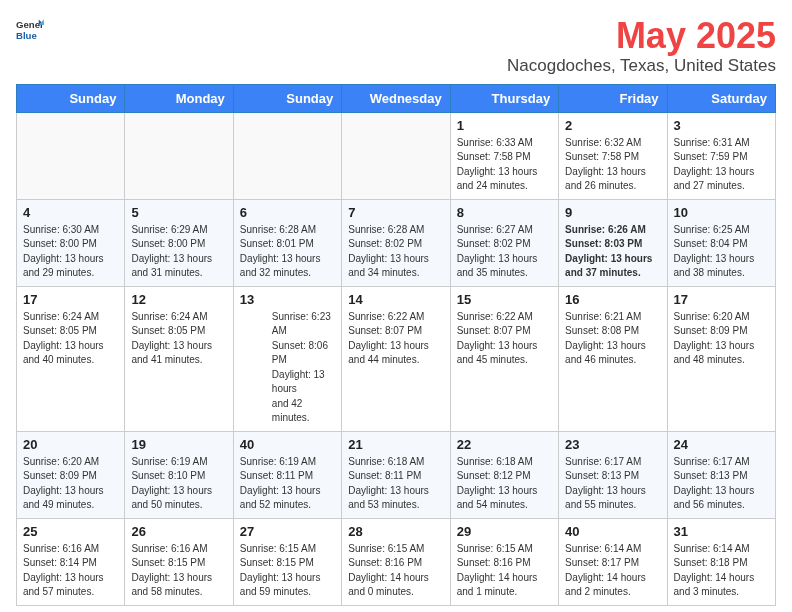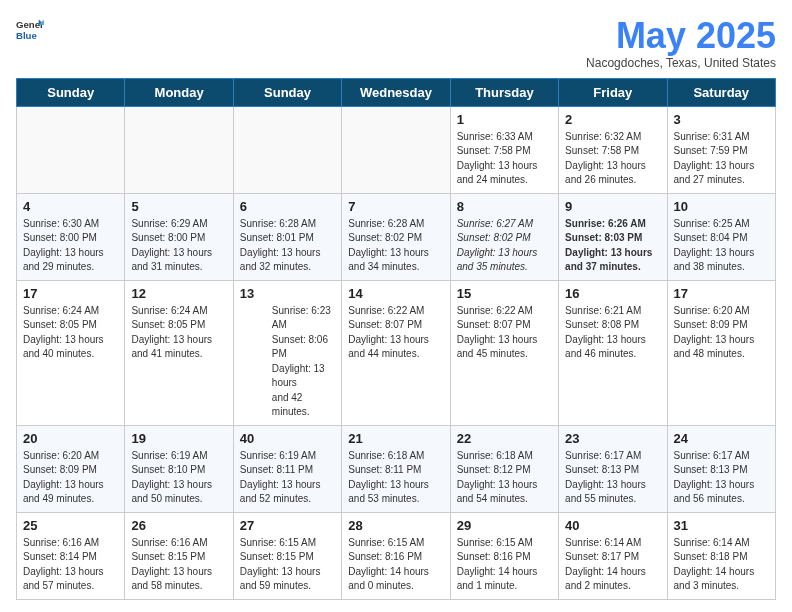--- a/index.html
+++ b/index.html
@@ -24,40 +24,40 @@
     .logo-icon {
       width: 28px;
       height: 28px;
     }
     .title-block {
       text-align: right;
     }
     .title-block h1 {
       font-size: 36px;
       font-weight: bold;
-      color: #3b82f6;
+      color: #ef4444;
       line-height: 1.1;
     }
     .title-block h2 {
-      font-size: 12px;
+      font-size: 17px;
       font-weight: normal;
       color: #444;
     }
     .calendar {
       width: 100%;
       border-collapse: collapse;
       border: 1px solid #ccc;
     }
     .calendar th {
-      background-color: #0c4a6e;
+      background-color: #3b82f6;
       color: #fff;
       font-size: 13px;
       font-weight: bold;
       padding: 6px 8px;
-      text-align: center;
+      text-align: right;
       border: 1px solid #2a7fc1;
     }
     .calendar td {
       vertical-align: top;
       padding: 5px 6px;
       border: 1px solid #ccc;
       font-size: 10.5px;
       color: #222;
       width: calc(100% / 7);
       min-height: 80px;
@@ -170,21 +170,21 @@
         </td>
         <td>
           <span class="day-number">7</span>
           <div class="day-info" style="white-space: pre-line;">Sunrise: 6:28 AM
 Sunset: 8:02 PM
 Daylight: 13 hours
 and 34 minutes.</div>
         </td>
         <td>
           <span class="day-number">8</span>
-          <div class="day-info" style="white-space: pre-line; font-style: italic;">Sunrise: 6:27 AM
+          <div class="day-info" style="white-space: pre-line;">Sunrise: 6:27 AM
 Sunset: 8:02 PM
 Daylight: 13 hours
 and 35 minutes.</div>
         </td>
         <td>
           <span class="day-number">9</span>
           <div class="day-info" style="white-space: pre-line; font-weight: bold;">Sunrise: 6:26 AM
 Sunset: 8:03 PM
 Daylight: 13 hours
 and 37 minutes.</div>

